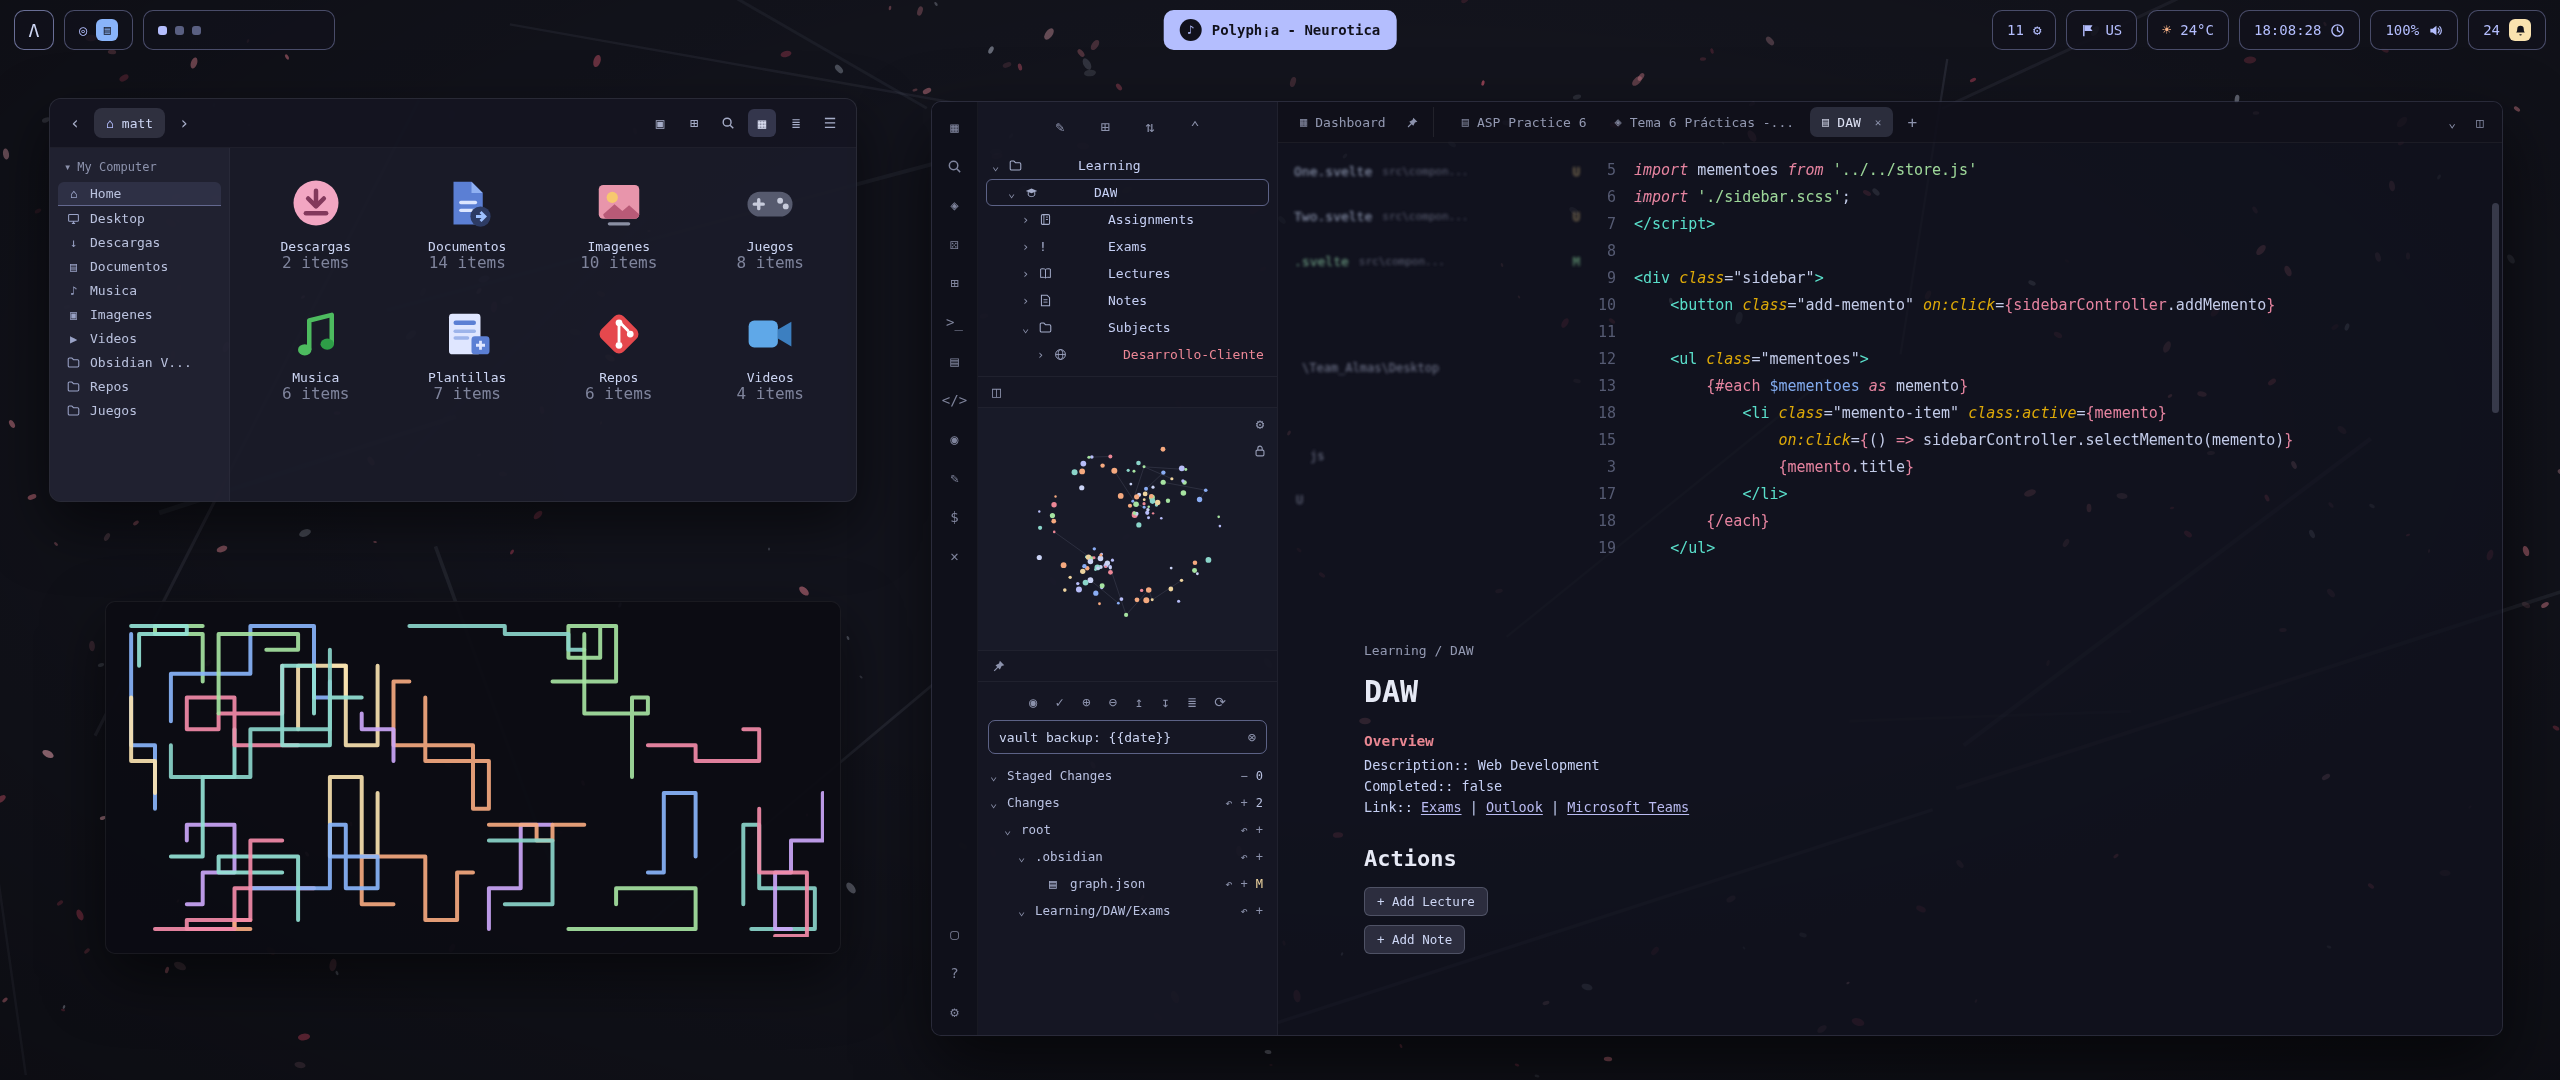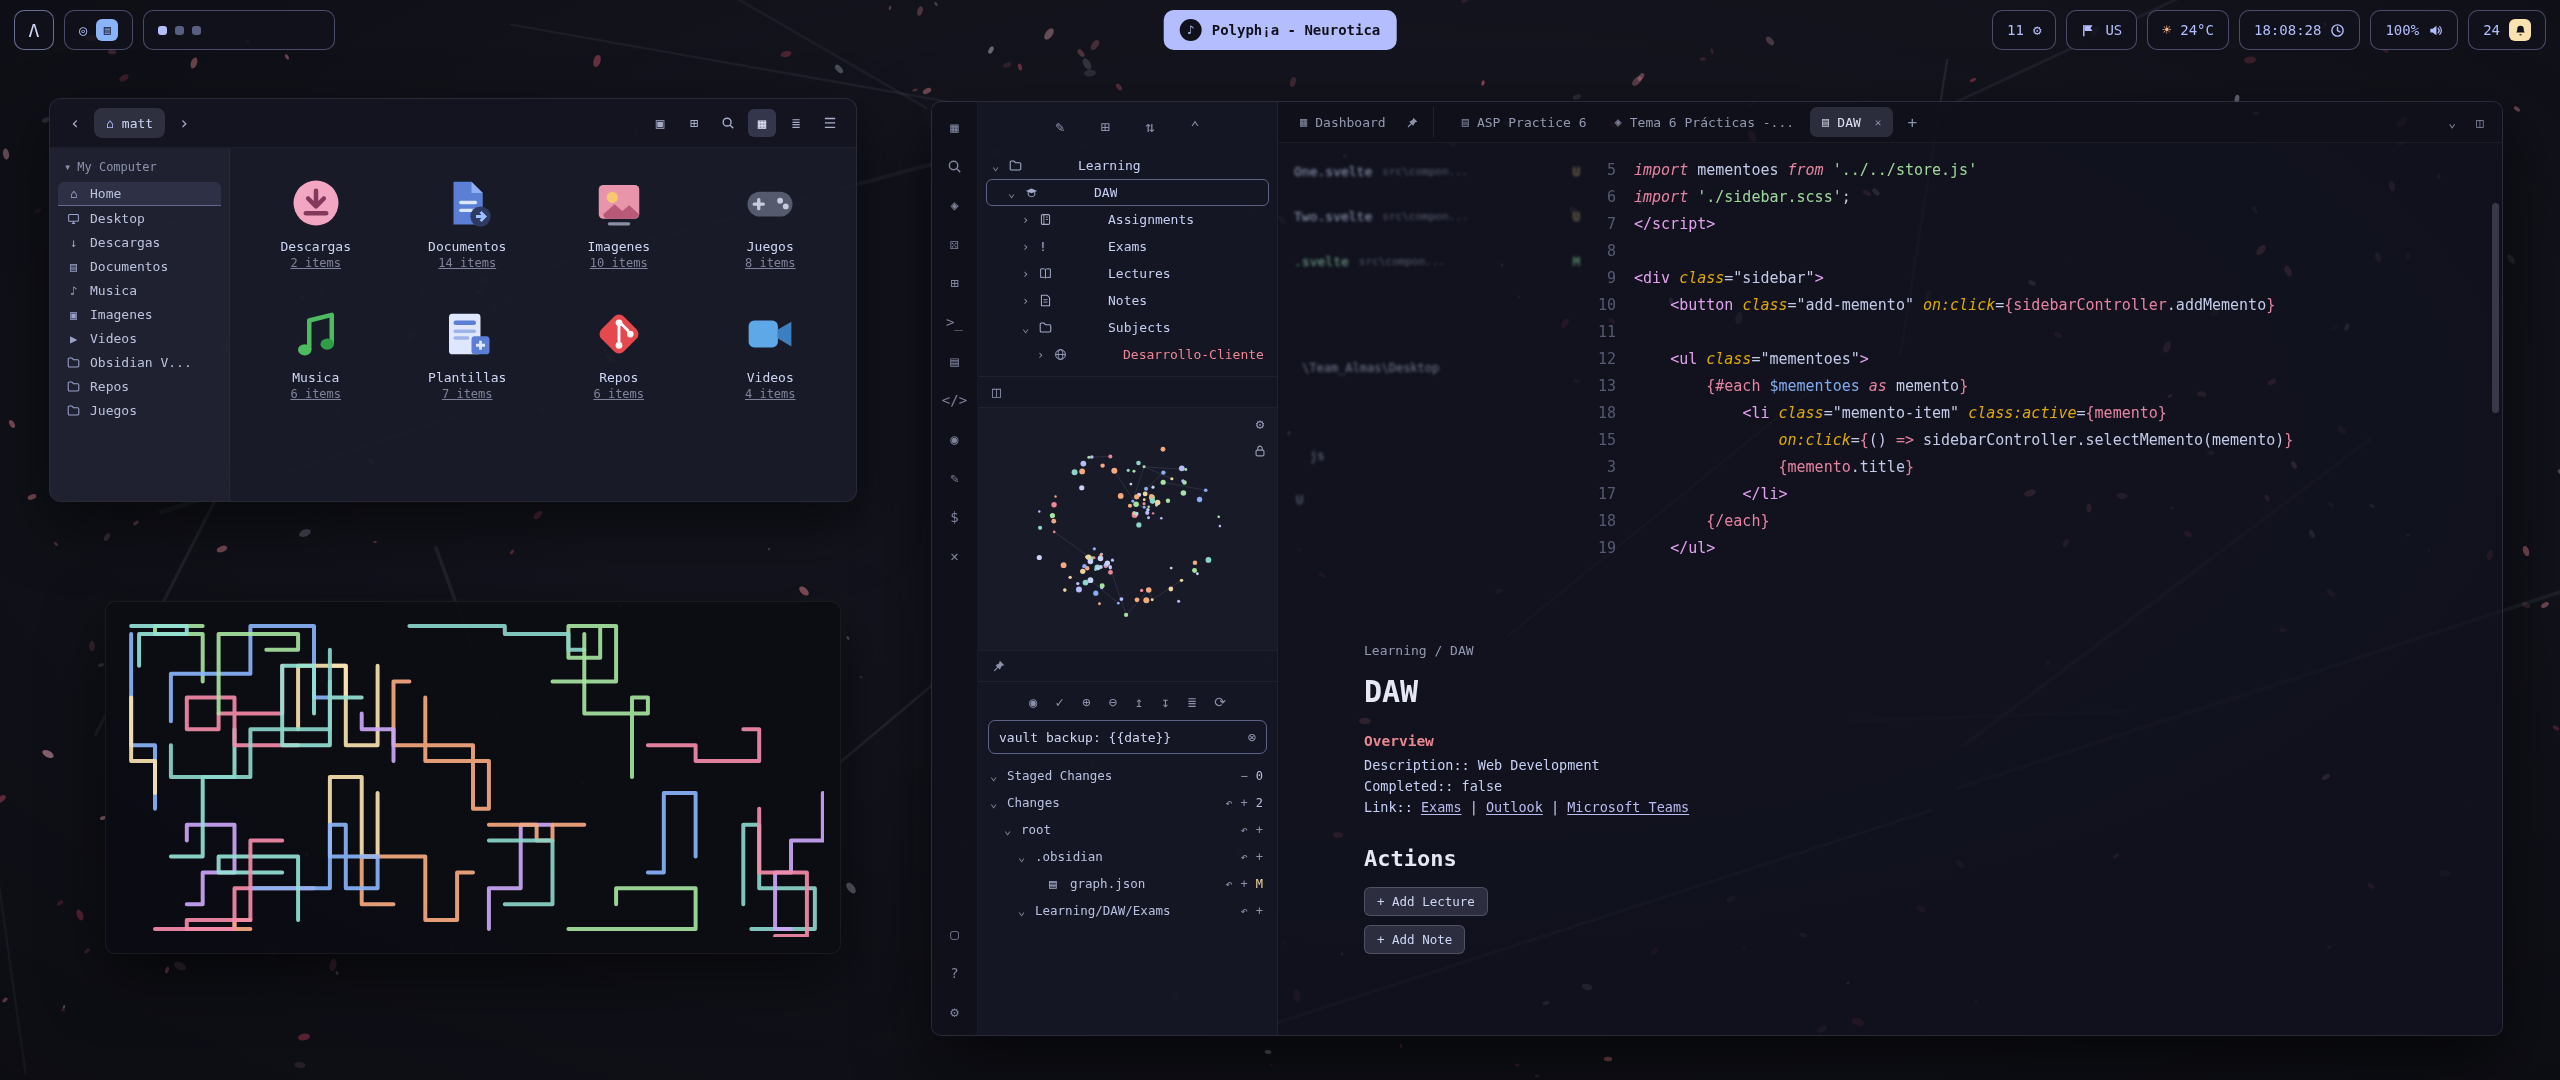--- a/index.html
+++ b/index.html
@@ -48,21 +48,21 @@
   .side-title{color:#8c92ac;font-size:12px;padding:2px 6px 8px;display:flex;gap:6px;align-items:center;}
   .side-item{display:flex;align-items:center;gap:9px;padding:4px 8px;border-radius:6px;color:#bac2de;font-size:13px;margin-bottom:1px;}
   .side-item.active{background:rgba(180,190,254,.1);border-bottom:1px solid rgba(180,190,254,.4);border-radius:6px 6px 0 0;}
   .side-ico{width:15px;color:#9aa3c7;font-size:12px;display:flex;justify-content:center;}
   .side-ico svg{width:13px;height:13px;}
   .files-grid{flex:1;display:grid;grid-template-columns:repeat(4,1fr);align-content:start;row-gap:36px;padding:28px 10px;}
   .tile{display:flex;flex-direction:column;align-items:center;}
   .tile-ico{width:54px;height:54px;margin-bottom:8px;}
   .tile-ico svg{width:100%;height:100%;}
   .tile-name{color:#cdd6f4;font-size:13px;line-height:17px;}
-  .tile-count{color:#7f849c;font-size:12px;line-height:16px;text-decoration:underline;}
+  .tile-count{color:#7f849c;font-size:16px;line-height:16px;}
   
   .pipes{position:absolute;left:105px;top:601px;width:736px;height:353px;box-sizing:border-box;background:rgba(12,12,19,.94);
          border:1px solid rgba(255,255,255,.06);border-radius:10px;box-shadow:0 24px 60px rgba(0,0,0,.55);padding:16px;z-index:3;}
   #pipes-art{width:100%;height:100%;}
   
   .obsidian{position:absolute;left:931px;top:101px;width:1570px;height:933px;border-radius:10px;
             border:1px solid rgba(148,156,190,.18);box-shadow:0 30px 70px rgba(0,0,0,.6);
             display:flex;overflow:hidden;z-index:2;background:rgba(19,20,33,.62);}
   .rib{width:46px;flex:none;background:rgba(15,16,26,.93);display:flex;flex-direction:column;align-items:center;
        padding:14px 0 12px;border-right:1px solid rgba(255,255,255,.04);box-sizing:border-box;}
@@ -127,21 +127,21 @@
   .g-path{color:#6c7086;font-size:11px;white-space:nowrap;overflow:hidden;text-overflow:ellipsis;}
   .g-badge{margin-left:auto;font-size:12px;}
   .gu{color:#d7ba7d;}  .gm{color:#81c995;}
   .ghost-extra{position:absolute;color:#8c92ac;font-size:12px;white-space:nowrap;}
   
   .code-wrap{position:absolute;left:300px;top:14px;right:30px;display:flex;font-size:15px;line-height:27px;
              filter:blur(0.7px);opacity:.95;}
   .gutter{width:38px;flex:none;text-align:right;color:#5a5f78;padding-right:18px;}
   .codes{white-space:pre;color:#cdd6f4;min-width:0;}
   .tk-s{color:#a6e3a1;}
-  .tk-t{color:#f0abfc;}
+  .tk-t{color:#5eead4;}
   .tk-b{color:#f38ba8;}
   .tk-k{color:#f38ba8;font-style:italic;}
   .tk-a{color:#eab308;font-style:italic;}
   .tk-v{color:#89b4fa;}
   
   .note{position:absolute;left:86px;top:500px;right:130px;color:#c6d0f5;}
   .note-crumb{font-size:13px;color:#9399b2;margin-bottom:16px;}
   .note-title{font-size:30px;color:#e6e9f5;margin:0 0 24px;font-weight:bold;}
   .note-overview{color:#e98792;font-weight:bold;font-size:14.5px;margin-bottom:6px;}
   .note-field{font-size:13.5px;line-height:21px;color:#c6d0f5;}

